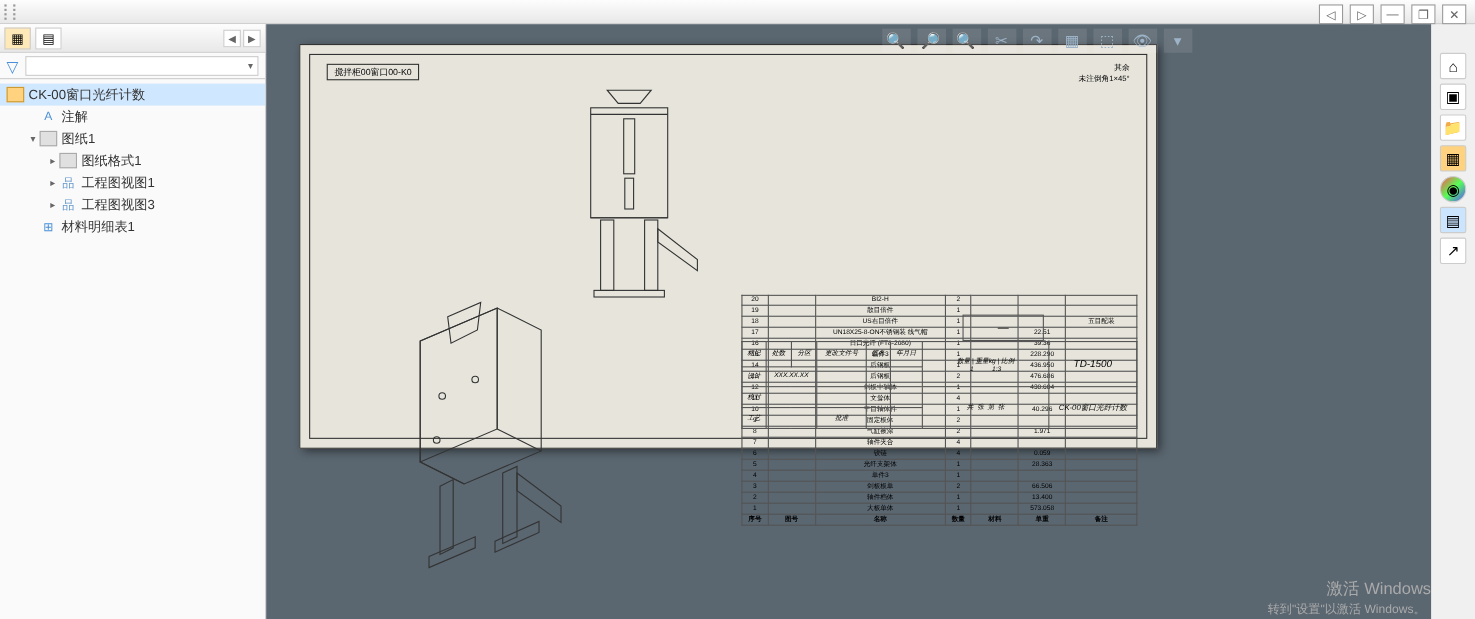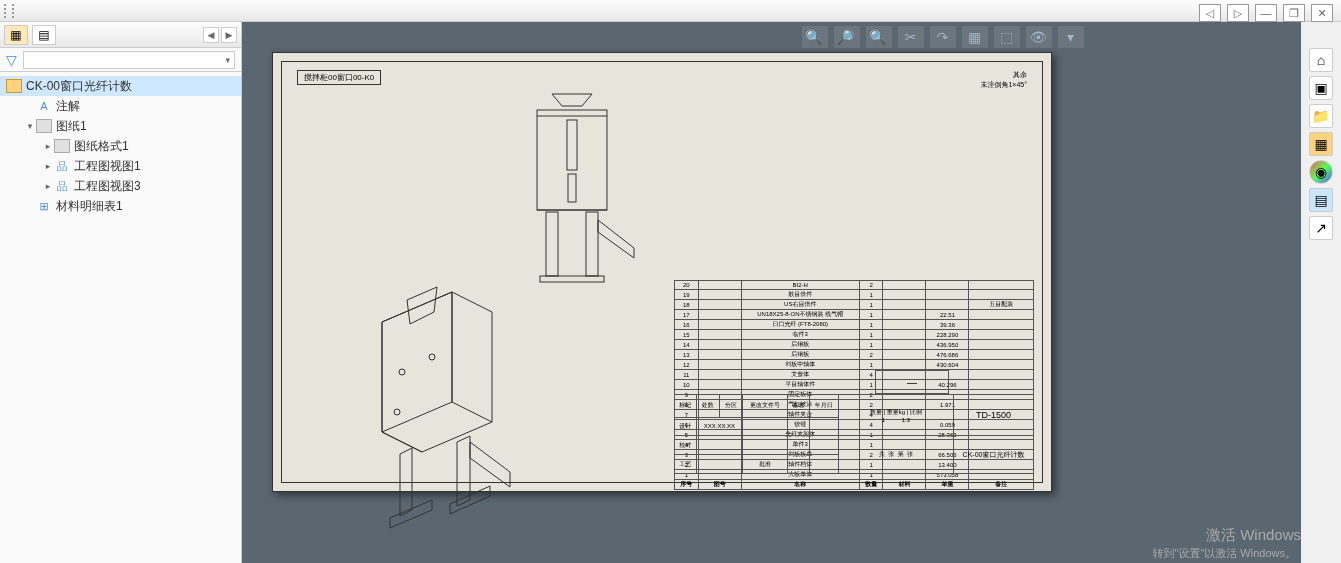--- a/index.html
+++ b/index.html
@@ -39,41 +39,41 @@
 .icon-anno { color: #4a90d9; }
 .icon-sheet { background: #e0e0e0; border: 1px solid #aaa; }
 .icon-fmt { background: #e0e0e0; border: 1px solid #aaa; }
 .icon-view { color: #6699cc; }
 .icon-bom { color: #4a90d9; }
 
 .canvas-area { position: absolute; top: 22px; left: 242px; right: 40px; bottom: 0; background: #5a6670; overflow: hidden; }
 .view-toolbar { position: absolute; top: 4px; left: 50%; transform: translateX(30px); display: flex; gap: 6px; z-index: 10; }
 .view-toolbar .vbtn { width: 26px; height: 22px; background: rgba(255,255,255,0.1); display: flex; align-items: center; justify-content: center; font-size: 14px; color: #9db4c8; cursor: pointer; }
 
-.sheet { position: absolute; top: 30px; left: 30px; width: 780px; height: 440px; background: #e6e4db; border: 1px solid #333; box-shadow: 3px 3px 8px rgba(0,0,0,0.5); }
+.sheet { position: absolute; top: 18px; left: 30px; width: 780px; height: 368px; background: #e6e4db; border: 1px solid #333; box-shadow: 3px 3px 8px rgba(0,0,0,0.5); }
 .sheet-inner { position: absolute; top: 8px; left: 8px; right: 8px; bottom: 8px; border: 1px solid #333; }
 .title-tag { position: absolute; top: 8px; left: 15px; border: 1px solid #333; padding: 1px 6px; font-size: 8px; }
 .top-right-note { position: absolute; top: 8px; right: 15px; font-size: 7px; text-align: right; line-height: 1.4; }
 
 .drawing-view { position: absolute; border: none; }
 .dv1 { top: 30px; left: 220px; width: 140px; height: 200px; }
 .dv2 { top: 180px; left: 60px; width: 180px; height: 300px; }
 
 .bom-table { position: absolute; top: 218px; right: 8px; width: 360px; font-size: 6px; border-collapse: collapse; }
 .bom-table td { border: 1px solid #555; height: 9px; padding: 0 2px; text-align: center; overflow: hidden; }
 .bom-table td:nth-child(1) { width: 22px; }
 .bom-table td:nth-child(2) { width: 40px; }
 .bom-table td:nth-child(3) { width: 110px; }
 .bom-table td:nth-child(4) { width: 22px; }
 .bom-table td:nth-child(5) { width: 40px; }
 .bom-table td:nth-child(6) { width: 40px; }
 .bom-table td:nth-child(7) { width: 60px; }
 
 .title-block { position: absolute; bottom: 8px; right: 8px; width: 360px; height: 80px; font-size: 6px; }
-.title-block table { border-collapse: collapse; width: 100%; height: 100%; }
+.title-block table { border-collapse: collapse; width: 100%; height: 100%; font-style: italic; }
 .title-block td { border: 1px solid #555; padding: 0 2px; text-align: center; }
 
 .watermark { position: absolute; bottom: 18px; right: 40px; color: #aaa; font-size: 15px; pointer-events: none; }
 .watermark2 { position: absolute; bottom: 2px; right: 45px; color: #aaa; font-size: 11px; pointer-events: none; }
 
 svg.mech { stroke: #333; stroke-width: 1; fill: none; }
 </style>
 </head>
 <body>
 

